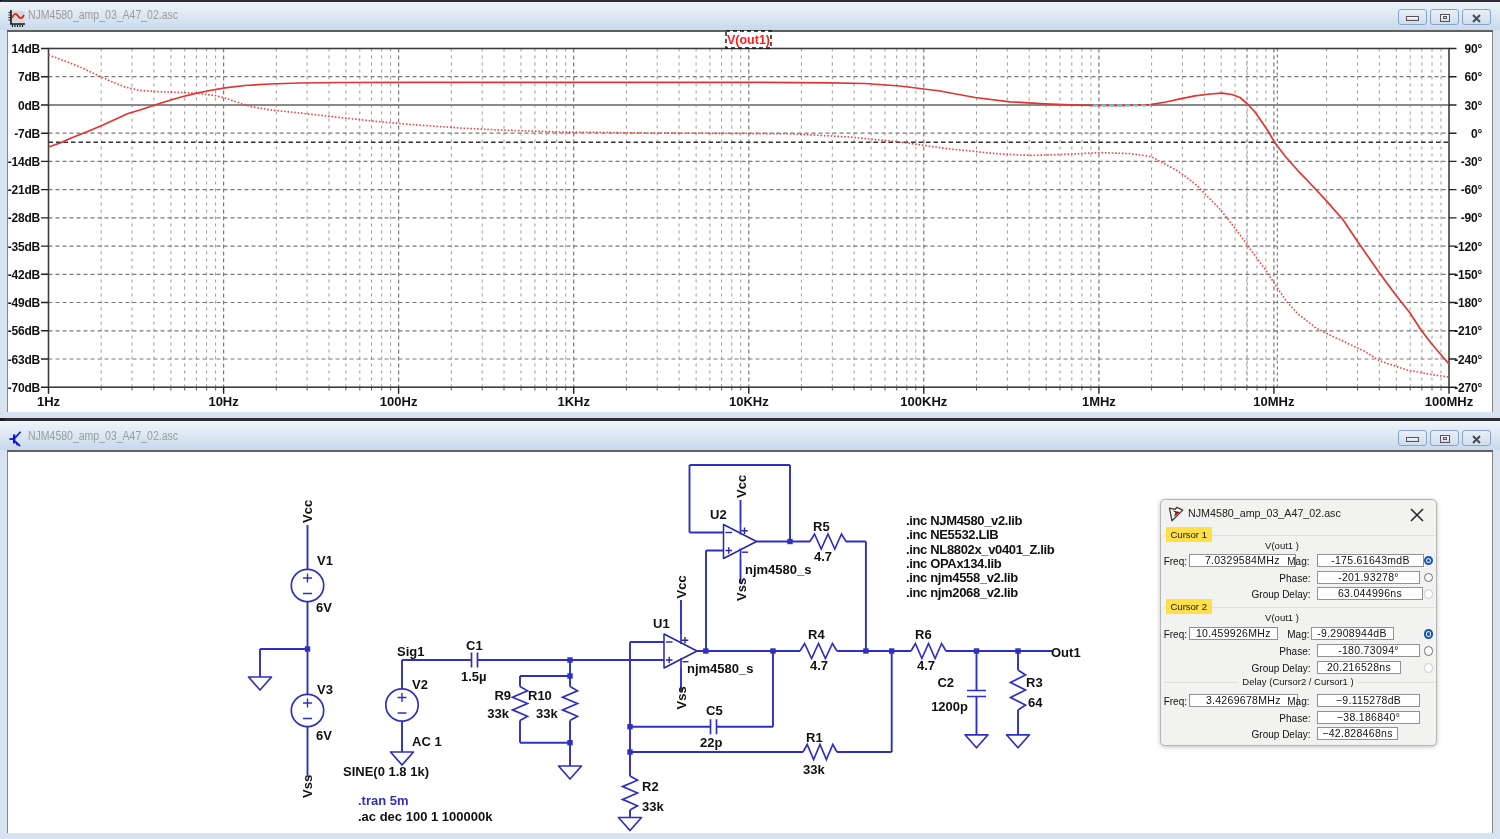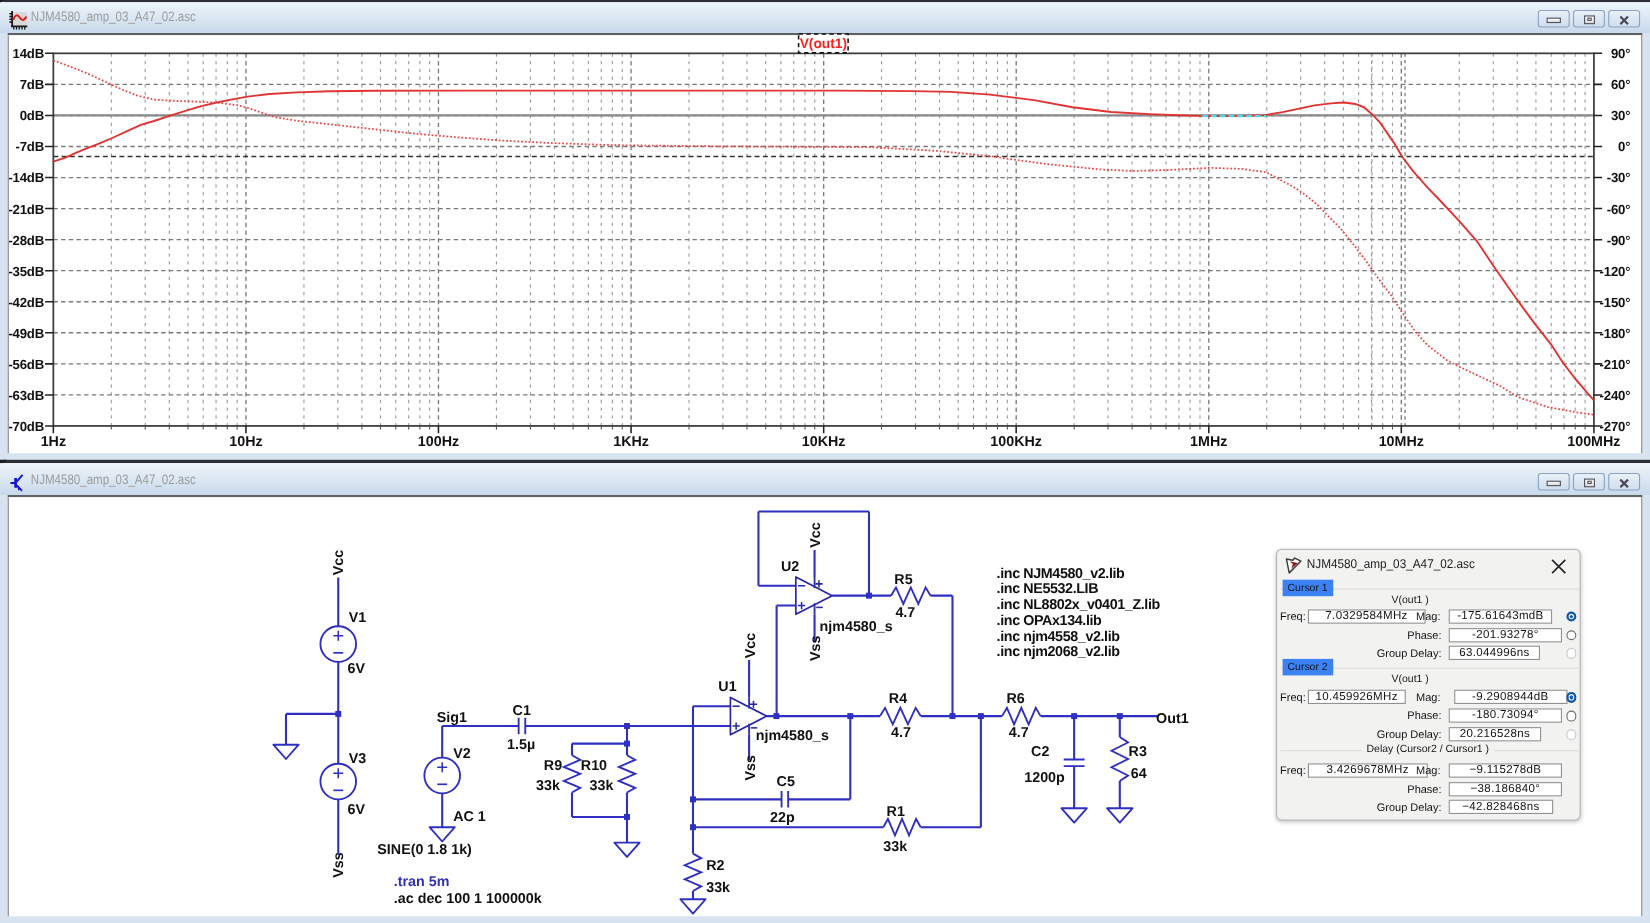--- a/index.html
+++ b/index.html
@@ -18,21 +18,21 @@
 .gres div{width:4px;height:2.5px;margin:1px auto 0;border:0.8px solid #52525c}
 .ax{font-size:12px;letter-spacing:-.2px;font-weight:bold;fill:#111;font-family:"Liberation Sans",sans-serif}
 .axb{font-size:13px;font-weight:bold;fill:#111;font-family:"Liberation Sans",sans-serif}
 .leg{font-size:12.5px;font-weight:bold;fill:#ff1f1f;font-family:"Liberation Sans",sans-serif}
 .st{font-size:13px;font-weight:bold;fill:#101010;font-family:"Liberation Sans",sans-serif}
 .sti{font-size:13px;letter-spacing:-.35px;font-weight:bold;fill:#101010;font-family:"Liberation Sans",sans-serif}
 .dir{font-size:13px;font-weight:bold;fill:#3030bb;font-family:"Liberation Sans",sans-serif}
 #dlg{position:absolute;left:1159.5px;top:499px;width:277px;height:247px;background:#f2f2f1;border:1px solid #b5b5b3;border-radius:5px;box-shadow:0 1px 4px rgba(0,0,0,.25);font-family:"Liberation Sans",sans-serif}
 .dtitle{position:absolute;left:27px;top:7px;font-size:11.5px;color:#1c1c1c;transform:scaleX(.93);transform-origin:0 50%}
 .gline{position:absolute;height:1px;background:#dddddb}
-.glab{position:absolute;font-size:9.5px;color:#141414;background:#3b82f6;padding:0 5px}
+.glab{position:absolute;font-size:9.5px;color:#141414;background:#fde047;padding:0 5px}
 .glabc{position:absolute;left:0;width:100%;text-align:center;font-size:9.5px;color:#141414}
 .glabc span{background:#f2f2f1;padding:0 4px}
 .glabc,.glab{line-height:15px}
 .vout{position:absolute;left:0;width:243px;text-align:center;font-size:9.5px;color:#141414;margin-top:3px;line-height:15px}
 .fbox{position:absolute;height:13px;background:#fff;border:1px solid #919191;font-size:10.5px;letter-spacing:.3px;color:#111;text-align:center;line-height:11.5px}
 .flab{position:absolute;font-size:10px;color:#111;text-align:right;line-height:13px}
 .rsel,.roff,.rdis{position:absolute;width:9.5px;height:9.5px;border-radius:50%}
 .rsel{border:2.2px solid #1256b4;background:#fff;box-shadow:inset 0 0 0 1px #fff, inset 0 0 0 10px #1256b4}
 .roff{border:1.6px solid #6d6d6d;background:#fff}
 .rdis{border:1.6px solid #c9c9c9;background:#fff}
@@ -256,45 +256,45 @@
 <div class="dtitle">NJM4580_amp_03_A47_02.asc</div>
 <svg width="14" height="14" viewBox="0 0 14 14" style="position:absolute;right:12px;top:8px">
       <path d="M1 1L13 13M13 1L1 13" stroke="#222" stroke-width="1.5"></path>
     </svg>
 <div class="gline" style="top:34.5px;left:3px;width:271px"></div>
 <div class="glab" style="top:26.5px;left:5px">Cursor 1</div>
 <div class="vout" style="top:34.5px">V(out1 )</div>
 <div class="flab" style="left:-83.5px;top:54.5px;width:110px">Freq:</div>
 <div class="fbox" style="left:28.299999999999955px;top:53.5px;width:107px">7.0329584MHz</div>
 <div class="flab" style="left:39.0px;top:54.5px;width:110px">Mag:</div>
-<div class="fbox" style="left:156.5px;top:53.5px;width:94px">-175.61643mdB</div>
+<div class="fbox" style="left:156.5px;top:53.5px;width:107px">-175.61643mdB</div>
 <div class="rsel" style="left:263.0px;top:55.5px"></div>
 <div class="flab" style="left:40.0px;top:71.5px;width:110px">Phase:</div>
 <div class="fbox" style="left:156.5px;top:70.5px;width:103px">-201.93278°</div>
 <div class="roff" style="left:263.0px;top:72.5px"></div>
 <div class="flab" style="left:40.0px;top:88.29999999999995px;width:110px">Group Delay:</div>
-<div class="fbox" style="left:156.5px;top:87.29999999999995px;width:83px">63.044996ns</div>
+<div class="fbox" style="left:156.5px;top:87.29999999999995px;width:106px">63.044996ns</div>
 <div class="rdis" style="left:263.0px;top:89.29999999999995px"></div>
 <div class="gline" style="top:107.39999999999998px;left:3px;width:271px"></div>
 <div class="glab" style="top:99.39999999999998px;left:5px">Cursor 2</div>
 <div class="vout" style="top:107.39999999999998px">V(out1 )</div>
 <div class="flab" style="left:-83.5px;top:128.29999999999995px;width:110px">Freq:</div>
 <div class="fbox" style="left:28.299999999999955px;top:127.29999999999995px;width:89px">10.459926MHz</div>
 <div class="flab" style="left:39.0px;top:128.29999999999995px;width:110px">Mag:</div>
-<div class="fbox" style="left:161px;top:127.29999999999995px;width:103px">-9.2908944dB</div>
+<div class="fbox" style="left:150px;top:127.29999999999995px;width:83px">-9.2908944dB</div>
 <div class="rsel" style="left:263.0px;top:129.29999999999995px"></div>
 <div class="flab" style="left:40.0px;top:145.29999999999995px;width:110px">Phase:</div>
 <div class="fbox" style="left:156.5px;top:144.29999999999995px;width:103px">-180.73094°</div>
 <div class="roff" style="left:263.0px;top:146.29999999999995px"></div>
 <div class="flab" style="left:40.0px;top:162px;width:110px">Group Delay:</div>
 <div class="fbox" style="left:156.5px;top:161px;width:84px">20.216528ns</div>
 <div class="rdis" style="left:263.0px;top:163px"></div>
 <div class="gline" style="top:181.89999999999998px;left:3px;width:271px"></div>
 <div class="glabc" style="top:173.89999999999998px"><span>Delay (Cursor2 / Cursor1 )</span></div>
 <div class="flab" style="left:-83.5px;top:195.29999999999995px;width:110px">Freq:</div>
 <div class="fbox" style="left:28.299999999999955px;top:194.29999999999995px;width:109px">3.4269678MHz</div>
 <div class="flab" style="left:39.0px;top:195.29999999999995px;width:110px">Mag:</div>
 <div class="fbox" style="left:156.5px;top:194.29999999999995px;width:103px">−9.115278dB</div>
 <div class="flab" style="left:40.0px;top:211.60000000000002px;width:110px">Phase:</div>
 <div class="fbox" style="left:156.5px;top:210.60000000000002px;width:103px">−38.186840°</div>
 <div class="flab" style="left:40.0px;top:228px;width:110px">Group Delay:</div>
-<div class="fbox" style="left:156.5px;top:227px;width:95px">−42.828468ns</div>
+<div class="fbox" style="left:156.5px;top:227px;width:81px">−42.828468ns</div>
 </div>
 
 </body></html>

